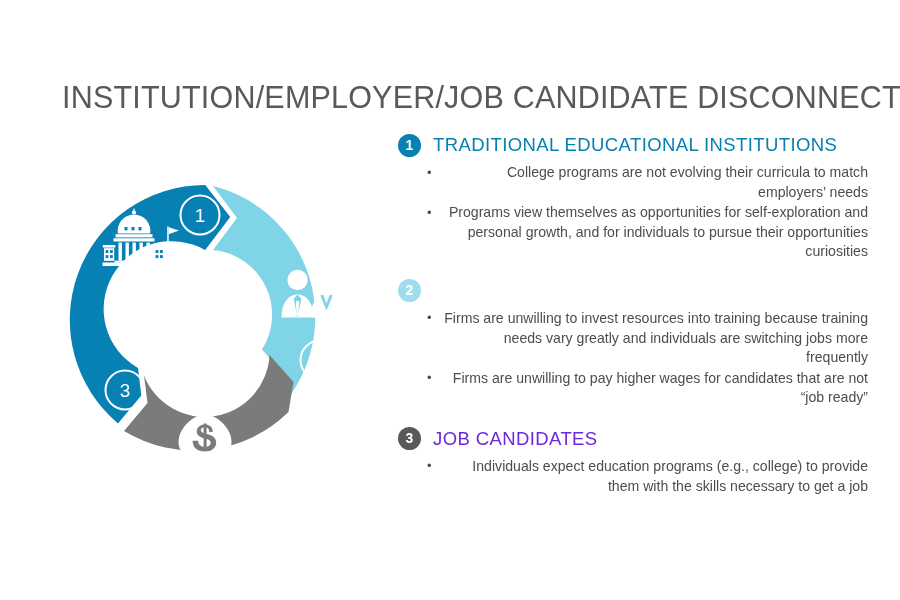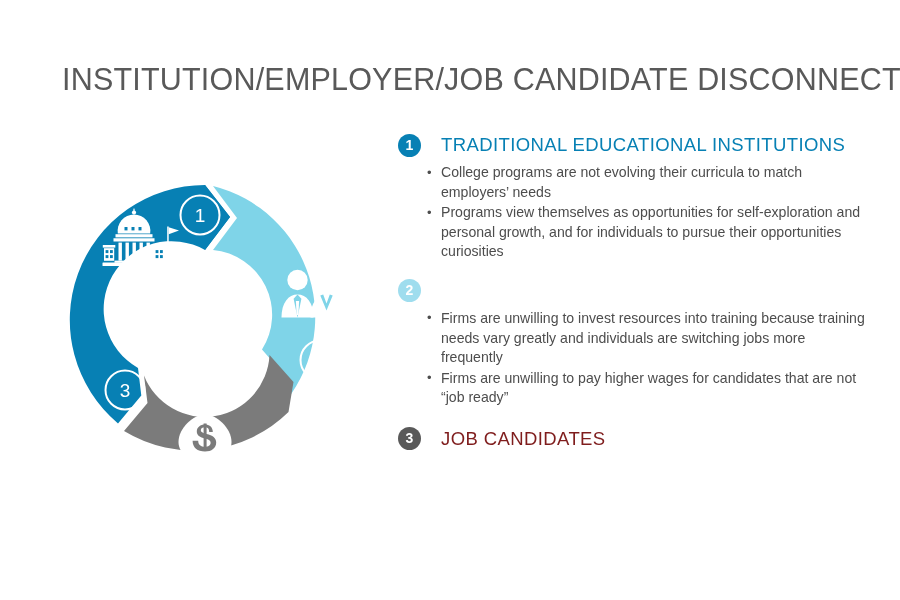--- a/index.html
+++ b/index.html
@@ -16,21 +16,21 @@
     position: relative;
     width: 900px;
     height: 600px;
     background: #ffffff;
   }
 
   
   #slide-title {
     position: absolute;
     left: 62px;
-    top: 62px;
+    top: 80px;
     width: 790px;
     font-size: 30.5px;
     font-weight: 400;
     letter-spacing: 0.2px;
     color: #595959;
     white-space: nowrap;
     font-family: "Liberation Sans", sans-serif;
   }
 
   
@@ -67,38 +67,39 @@
     border-radius: 50%;
     color: #ffffff;
     font-size: 14px;
     font-weight: bold;
     line-height: 23px;
     text-align: center;
     font-family: "Liberation Sans", sans-serif;
   }
 
   .section-title {
-    margin-left: 20px;
+    margin-left: 12px;
     font-size: 18.5px;
     font-weight: 400;
     letter-spacing: 0.4px;
     white-space: nowrap;
     font-family: "Liberation Sans", sans-serif;
   }
 
   .bullets { list-style: none; margin: 0 0 0 28px; padding: 0; }
 
   .bullets li {
     position: relative;
     padding-left: 15px;
     font-size: 14.1px;
     line-height: 19.6px;
     color: #4d4d4d;
     margin-bottom: 1px;
     font-family: "Liberation Sans", sans-serif;
+    text-align: right;
   }
 
   .bullets li::before {
     content: "\2022";
     position: absolute;
     left: 1px;
     top: -0.5px;
     font-size: 13px;
     color: #4d4d4d;
   }
@@ -285,20 +286,21 @@
       </div>
       <ul class="bullets">
         <li>Firms are unwilling to invest resources into training because training needs vary greatly and individuals are switching jobs more frequently</li>
         <li>Firms are unwilling to pay higher wages for candidates that are not “job ready”</li>
       </ul>
     </div>
 
     <div class="section" id="section-3">
       <div class="section-header">
         <div class="badge" id="badge-3" style="background: rgb(89, 89, 89);">3</div>
-        <div class="section-title" id="title-3" style="color: #7f1d1d;">JOB CANDIDATES</div>
+        <div class="section-title" id="title-3" style="color: #6d28d9;">JOB CANDIDATES</div>
       </div>
       <ul class="bullets">
+        <li>Individuals expect education programs (e.g., college) to provide them with the skills necessary to get a job</li>
       </ul>
     </div>
 
   </div>
 </div>
 
 </body></html>

